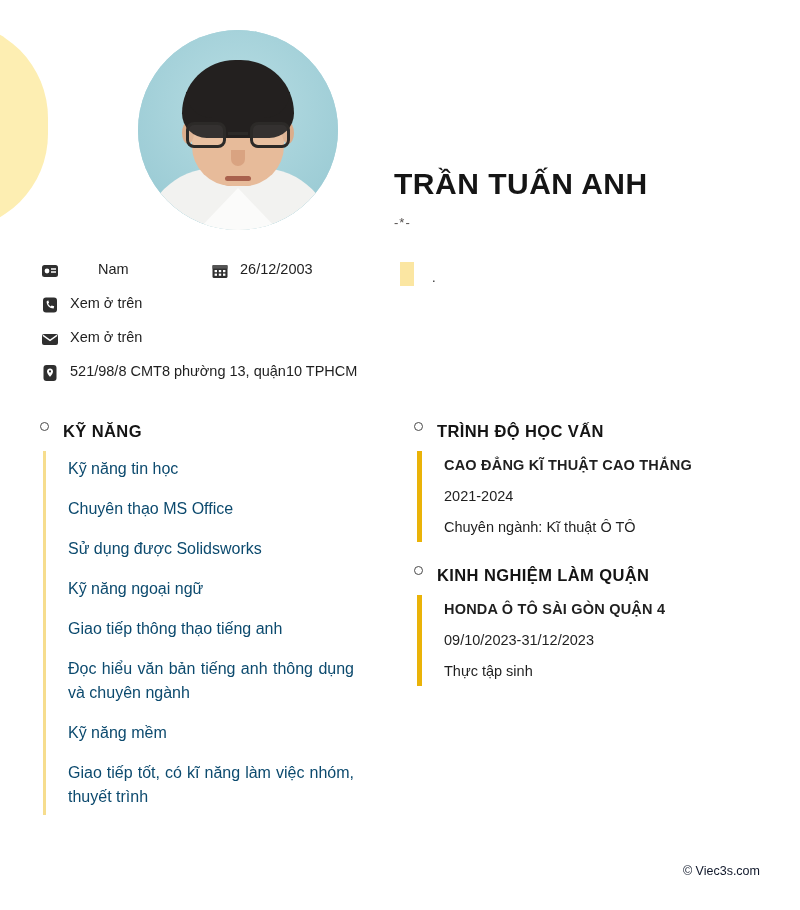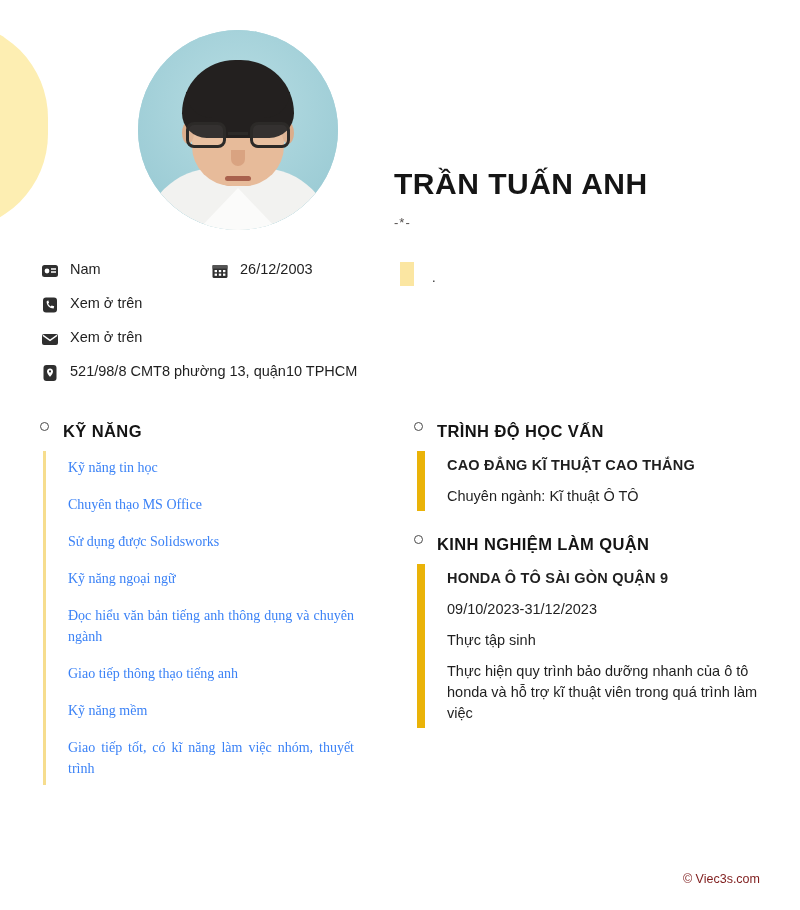--- a/index.html
+++ b/index.html
@@ -103,21 +103,21 @@
   .c-icon {
     width: 20px; height: 20px;
     flex: 0 0 20px;
     margin-right: 10px;
     margin-top: 1px;
     display: flex; align-items: center; justify-content: center;
   }
   .c-icon svg { display: block; }
   .c-text { font-size: 14.5px; color: #1f1f1f; line-height: 1.35; }
   .c-pair { display: flex; }
-  .c-pair .c-row:first-child { width: 170px; }
+  .c-pair .c-row:first-child { width: 170px; gap: 28px; }
 
   .note-row { display: flex; align-items: flex-start; }
   .note-swatch {
     width: 14px; height: 24px;
     background: #fbe6a2;
     margin-right: 18px;
     flex: 0 0 14px;
   }
   .note-text { font-size: 13px; color: #2b2b2b; padding-top: 8px; }
 
@@ -142,59 +142,58 @@
     flex: 0 0 9px;
   }
   .section-title {
     font-size: 16.5px;
     font-weight: bold;
     letter-spacing: 0.4px;
     color: #141414;
   }
 
   .timeline {
-    border-left: 8px solid #eab308;
+    border-left: 5px solid #eab308;
     margin-left: 3px;
     padding: 4px 0 4px 22px;
   }
   .tl-item { margin-bottom: 18px; }
   .tl-item:last-child { margin-bottom: 0; }
   .tl-line {
     font-size: 14.5px;
     color: #1f1f1f;
     line-height: 1.45;
     margin-bottom: 10px;
   }
   .tl-line:last-child { margin-bottom: 0; }
   .tl-line.strong { font-weight: bold; font-size: 14.5px; letter-spacing: 0.2px; }
 
   .skill-list {
     border-left: 3px solid #f6dd8e;
     margin-left: 3px;
     padding: 6px 0 6px 22px;
   }
   .skill {
-    font-size: 14px;
+    font-size: 16px;
     line-height: 1.5;
-    color: #3b82f6;
+    color: #0c4a6e;
     margin-bottom: 16px;
     text-align: justify;
     max-width: 286px;
-    font-family: Liberation Serif, serif;
   }
   .skill:last-child { margin-bottom: 0; }
 
   .spacer-24 { height: 24px; }
 
   .footer {
     position: absolute;
     right: 40px;
-    bottom: 24px;
+    bottom: 32px;
     font-size: 12.5px;
-    color: #7f1d1d;
+    color: #0f172a;
   }
 </style>
 </head>
 <body>
 
 <div class="deco-arc"></div>
 
 <div class="header">
   <div class="photo-wrap">
     <div class="p-bg"></div>
@@ -301,55 +300,55 @@
   <div class="col-left">
     <div class="section-head">
       <span class="bullet-ring"></span>
       <span class="section-title">KỸ NĂNG</span>
     </div>
     <div class="skill-list">
       <div class="skill">Kỹ năng tin học</div>
       <div class="skill">Chuyên thạo MS Office</div>
       <div class="skill">Sử dụng được Solidsworks</div>
       <div class="skill">Kỹ năng ngoại ngữ</div>
+      <div class="skill">Giao tiếp thông thạo tiếng anh</div>
       <div class="skill">Đọc hiểu văn bản tiếng anh thông dụng và chuyên ngành</div>
-      <div class="skill">Giao tiếp thông thạo tiếng anh</div>
       <div class="skill">Kỹ năng mềm</div>
       <div class="skill">Giao tiếp tốt, có kĩ năng làm việc nhóm, thuyết trình</div>
     </div>
   </div>
 
   <div class="col-right">
 
     <div>
       <div class="section-head">
         <span class="bullet-ring"></span>
         <span class="section-title">TRÌNH ĐỘ HỌC VẤN</span>
       </div>
       <div class="timeline">
         <div class="tl-item">
           <div class="tl-line strong">CAO ĐẲNG KĨ THUẬT CAO THẮNG</div>
+          <div class="tl-line">2021-2024</div>
           <div class="tl-line">Chuyên ngành: Kĩ thuật Ô TÔ</div>
         </div>
       </div>
     </div>
 
     <div class="spacer-24"></div>
 
     <div>
       <div class="section-head">
         <span class="bullet-ring"></span>
         <span class="section-title">KINH NGHIỆM LÀM QUẬN</span>
       </div>
       <div class="timeline">
         <div class="tl-item">
-          <div class="tl-line strong">HONDA Ô TÔ SÀI GÒN QUẬN 9</div>
+          <div class="tl-line strong">HONDA Ô TÔ SÀI GÒN QUẬN 4</div>
           <div class="tl-line">09/10/2023-31/12/2023</div>
           <div class="tl-line">Thực tập sinh</div>
-          <div class="tl-line">Thực hiện quy trình bảo dưỡng nhanh của ô tô honda và hỗ trợ kĩ thuật viên trong quá trình làm việc</div>
         </div>
       </div>
     </div>
 
   </div>
 </div>
 
 <div class="footer">© Viec3s.com</div>
 
 </body></html>

